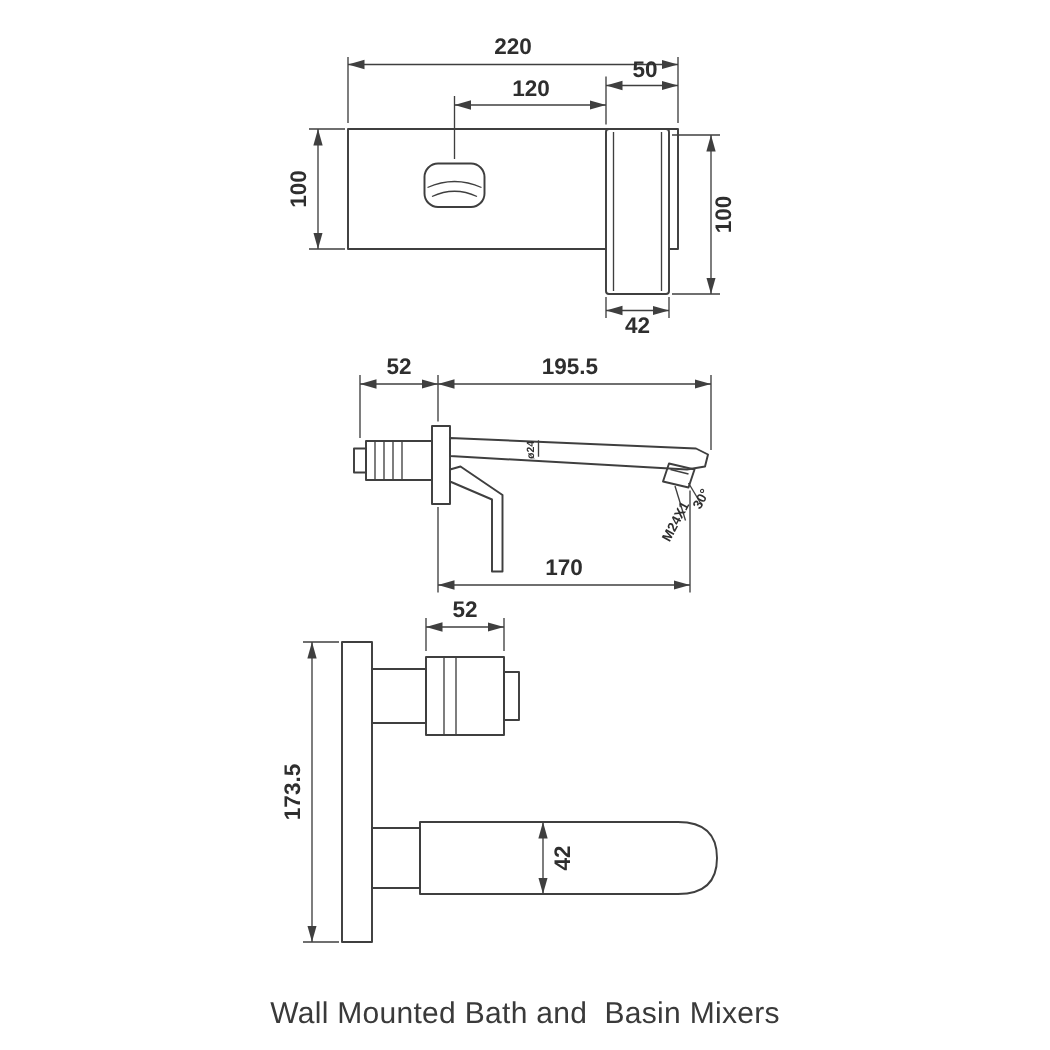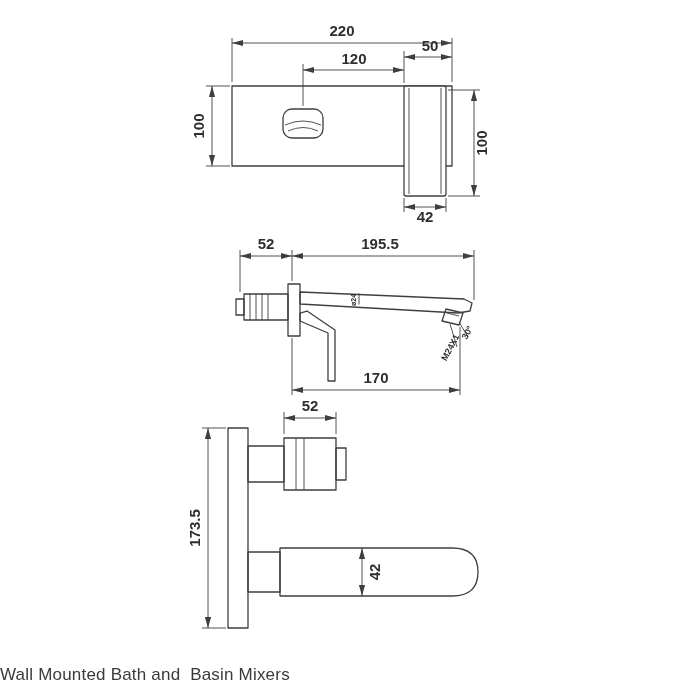--- a/index.html
+++ b/index.html
@@ -14,22 +14,22 @@
   svg{display:block;}
   .obj{fill:none;stroke:var(--line);stroke-width:1.3;stroke-linejoin:round;}
   .objfill{fill:var(--background);stroke:var(--line);stroke-width:1.3;stroke-linejoin:round;}
   .thin{fill:none;stroke:var(--line);stroke-width:0.9;}
   .ext,.dim{fill:none;stroke:var(--line);stroke-width:0.9;}
   .arrowhead{fill:var(--line);}
   .dim-text{font-family:"Liberation Sans",sans-serif;font-size:15px;font-weight:600;fill:var(--text);}
   .dim-small{font-family:"Liberation Sans",sans-serif;font-size:9px;font-weight:600;fill:var(--text);}
   .dim-tiny{font-family:"Liberation Sans",sans-serif;font-size:7px;font-weight:600;fill:var(--text);}
   .caption{
-    position:absolute;left:0;right:0;top:665px;
-    font-size:17px;color:var(--caption);white-space:pre;letter-spacing:0.2px;
+    position:absolute;left:0;right:0;top:665px;text-align:center;
+    font-size:20px;color:var(--caption);white-space:pre;letter-spacing:0.2px;
   }
 </style>
 </head>
 <body>
 
 <div class="sheet">
 <svg width="700" height="700" viewBox="0 0 700 700">
   <defs>
     <marker id="arrow" viewBox="0 0 12 8" markerWidth="12" markerHeight="8" refX="11" refY="4" orient="auto-start-reverse" markerUnits="userSpaceOnUse">
       <path class="arrowhead" d="M0,0.9 L11,4 L0,7.1 Z"></path>

